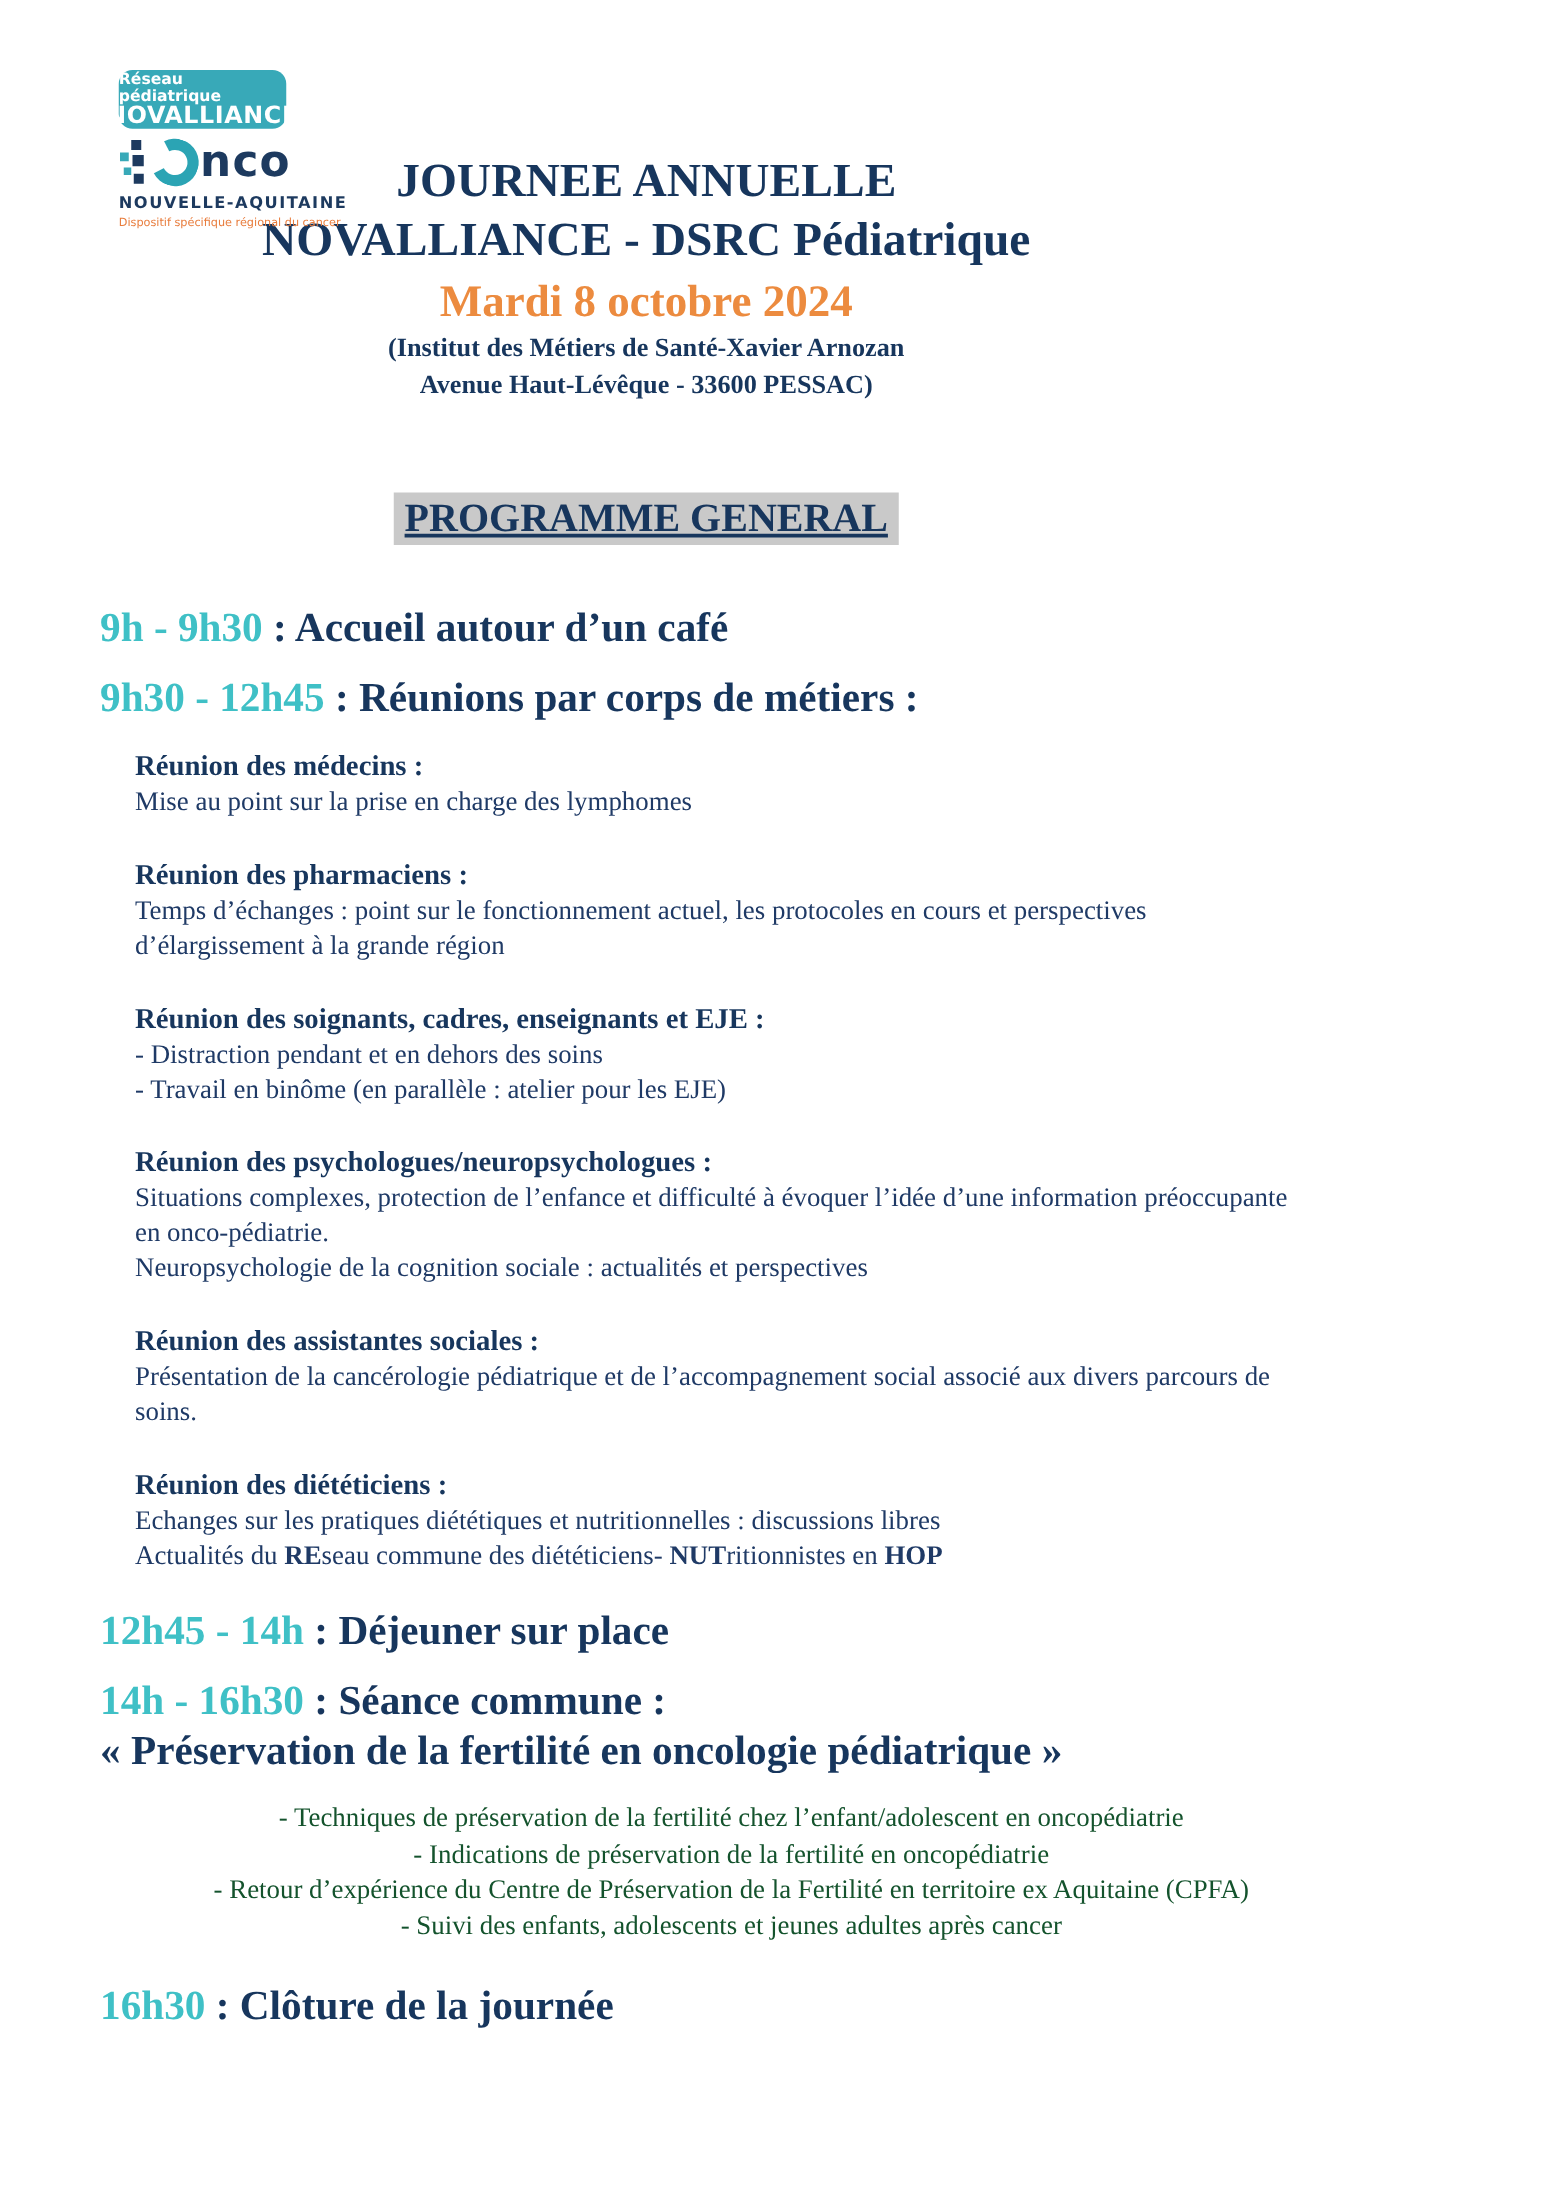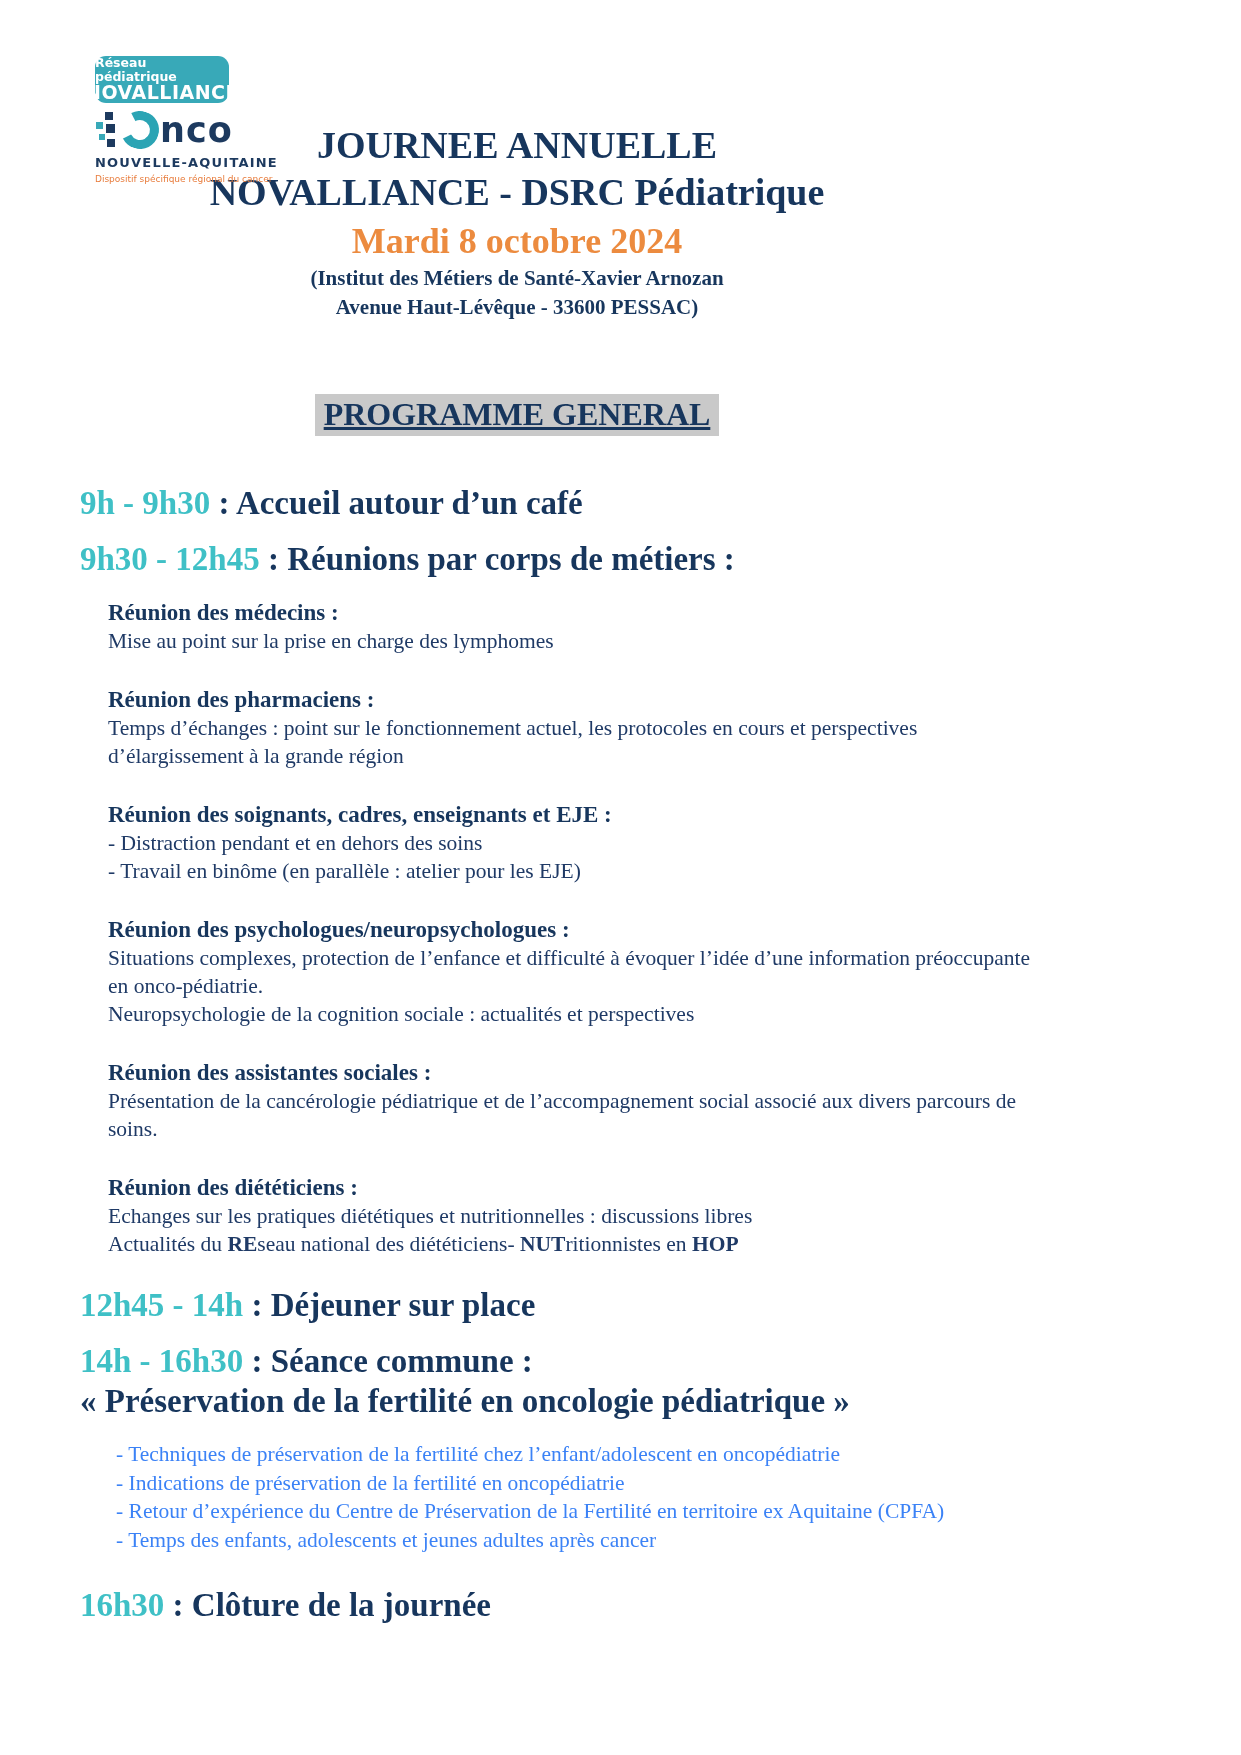--- a/index.html
+++ b/index.html
@@ -55,21 +55,21 @@
   
   .schedule{padding:50px 80px 0 80px;}
   .slot{font-size:33px;font-weight:bold;line-height:34px;margin:0 0 22px;color:#17365d;}
   .slot .time{color:#3fc0c6;}
   .slot .subtitle{margin-top:6px;}
   .meeting{margin:4px 0 30px 28px;}
   .m-heading{font-size:23px;font-weight:bold;color:#17365d;line-height:29px;}
   .m-line{font-size:21.5px;line-height:28px;color:#1f3a66;}
   .m-line b{font-weight:bold;}
   .bullets{margin:4px 0 34px 36px;}
-  .b-line{font-size:21.5px;line-height:28.5px;color:#3b82f6;}
+  .b-line{font-size:21.5px;line-height:28.5px;color:#14532d;text-align:center;}
 </style>
 </head>
 <body>
 
 <div class="page">
 
   <div class="logo">
     <div class="logo-badge">
       <span class="l1">Réseau pédiatrique</span>
       <span class="l2">NOVALLIANCE</span>
@@ -122,26 +122,26 @@
         <div class="m-line">Situations complexes, protection de l’enfance et difficulté à évoquer l’idée d’une information préoccupante en onco-pédiatrie.</div>
         <div class="m-line">Neuropsychologie de la cognition sociale : actualités et perspectives</div>
       </div>
       <div class="meeting">
         <div class="m-heading">Réunion des assistantes sociales :</div>
         <div class="m-line">Présentation de la cancérologie pédiatrique et de l’accompagnement social associé aux divers parcours de soins.</div>
       </div>
       <div class="meeting">
         <div class="m-heading">Réunion des diététiciens :</div>
         <div class="m-line">Echanges sur les pratiques diététiques et nutritionnelles : discussions libres</div>
-        <div class="m-line"><span>Actualités du </span><b>RE</b><span>seau national des diététiciens- </span><b>NUT</b><span>ritionnistes en </span><b>HOP</b></div>
+        <div class="m-line"><span>Actualités du </span><b>RE</b><span>seau commune des diététiciens- </span><b>NUT</b><span>ritionnistes en </span><b>HOP</b></div>
       </div>
       <div class="slot"><span class="time">12h45 - 14h</span> <span class="sep">:</span> <span class="stitle">Déjeuner sur place</span></div>
       <div class="slot"><span class="time">14h - 16h30</span> <span class="sep">:</span> <span class="stitle">Séance commune :</span><div class="subtitle">« Préservation de la fertilité en oncologie pédiatrique »</div></div>
       <div class="bullets">
         <div class="b-line">- Techniques de préservation de la fertilité chez l’enfant/adolescent en oncopédiatrie</div>
         <div class="b-line">- Indications de préservation de la fertilité en oncopédiatrie</div>
         <div class="b-line">- Retour d’expérience du Centre de Préservation de la Fertilité en territoire ex Aquitaine (CPFA)</div>
-        <div class="b-line">- Temps des enfants, adolescents et jeunes adultes après cancer</div>
+        <div class="b-line">- Suivi des enfants, adolescents et jeunes adultes après cancer</div>
       </div>
       <div class="slot"><span class="time">16h30</span> <span class="sep">:</span> <span class="stitle">Clôture de la journée</span></div>
     </div>
 
 </div>
 
 </body></html>

